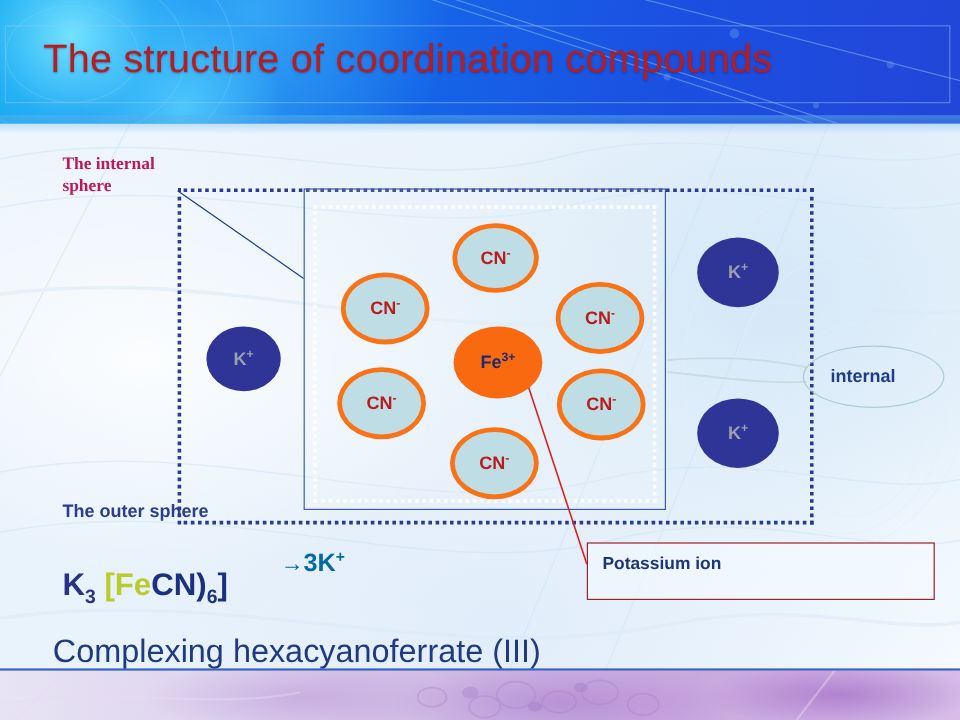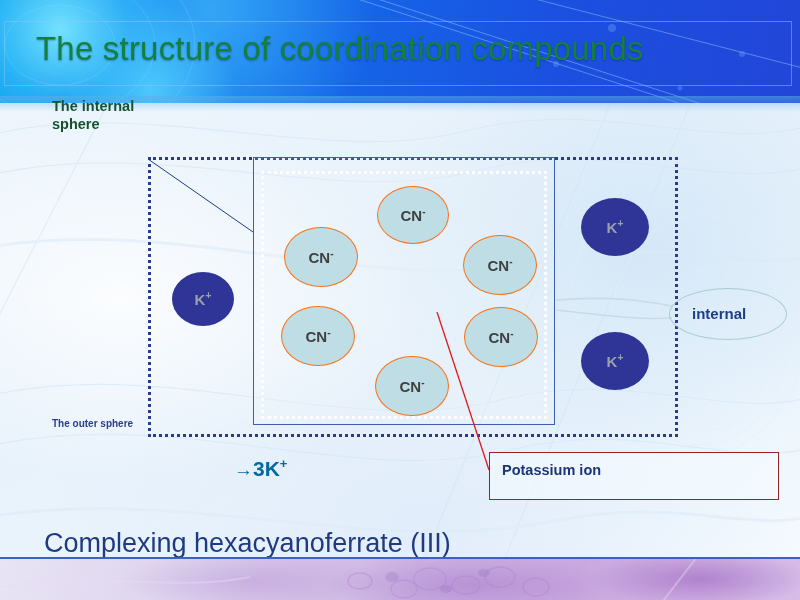--- a/index.html
+++ b/index.html
@@ -56,40 +56,41 @@
     position: absolute;
     left: 4px; top: 21px; width: 788px; height: 65px;
     border: 1px solid rgba(150,200,250,0.45);
     box-sizing: border-box;
   }
   .slide-title {
     position: absolute;
     left: 36px; top: 30px;
     width: 740px;
     font-size: 33px;
-    color: #15803d;
+    color: #b91c1c;
     letter-spacing: 0.2px;
     white-space: nowrap;
     text-shadow: 0 1px 2px rgba(0,20,80,0.35);
   }
 
   
   .label-internal {
     position: absolute;
-    left: 52px; top: 97px;
+    left: 52px; top: 128px;
     font-size: 14.5px;
     font-weight: bold;
-    color: #14532d;
+    color: #be185d;
     line-height: 1.25;
     white-space: pre-line;
+    font-family: Liberation Serif, serif;
   }
   .label-outer {
     position: absolute;
     left: 52px; top: 418px;
-    font-size: 10px;
+    font-size: 15px;
     font-weight: bold;
     color: #2b3d8c;
     white-space: nowrap;
   }
   .label-ligands {
     position: absolute;
     left: 692px; top: 305px;
     font-size: 15px;
     font-weight: bold;
     color: #1f3d86;
@@ -142,22 +143,22 @@
     display: flex;
     align-items: center;
     justify-content: center;
     border-radius: 50%;
     box-sizing: border-box;
     font-weight: bold;
     user-select: none;
   }
   .ion-cn {
     background: #bfdde4;
-    border: 1px solid #f97316;
-    color: #404040;
+    border: 4px solid #f97316;
+    color: #b91c1c;
     font-size: 15px;
   }
   .ion-k {
     background: #2f3596;
     color: #9aa0ad;
     font-size: 15px;
     border: none;
   }
   .ion-fe {
     background: #f96a10;
@@ -341,24 +342,30 @@
   <div class="ion ion-cn" style="left:463px; top:235px; width:74px; height:60px;">
     <span><span>CN</span><sup>-</sup></span>
   </div>
   <div class="ion ion-cn" style="left:464px; top:307px; width:74px; height:60px;">
     <span><span>CN</span><sup>-</sup></span>
   </div>
   <div class="ion ion-cn" style="left:375px; top:356px; width:74px; height:60px;">
     <span><span>CN</span><sup>-</sup></span>
   </div>
 
+  <div class="ion ion-fe" style="left:378px; top:272px; width:74px; height:60px;">
+    <span><span>Fe</span><sup>3+</sup></span>
+  </div>
 
   <div class="complexing-box"></div>
   <div class="complexing-label">Potassium ion</div>
 
+  <div class="formula-main">
+    <span class="k3"><span>K</span><sub>3</sub></span><span>&nbsp;</span><span class="fe-green">[Fe</span><span class="cn-navy"><span>CN)</span><sub>6</sub><span>]</span></span>
+  </div>
 
   <div class="formula-line1">
     <span class="arrow">→</span><span>3K</span><sup>+</sup>
   </div>
 
 
   <div class="compound-name">Complexing hexacyanoferrate (III)</div>
 
   <div class="bottom-rule"></div>
   <div class="bottom-band">

